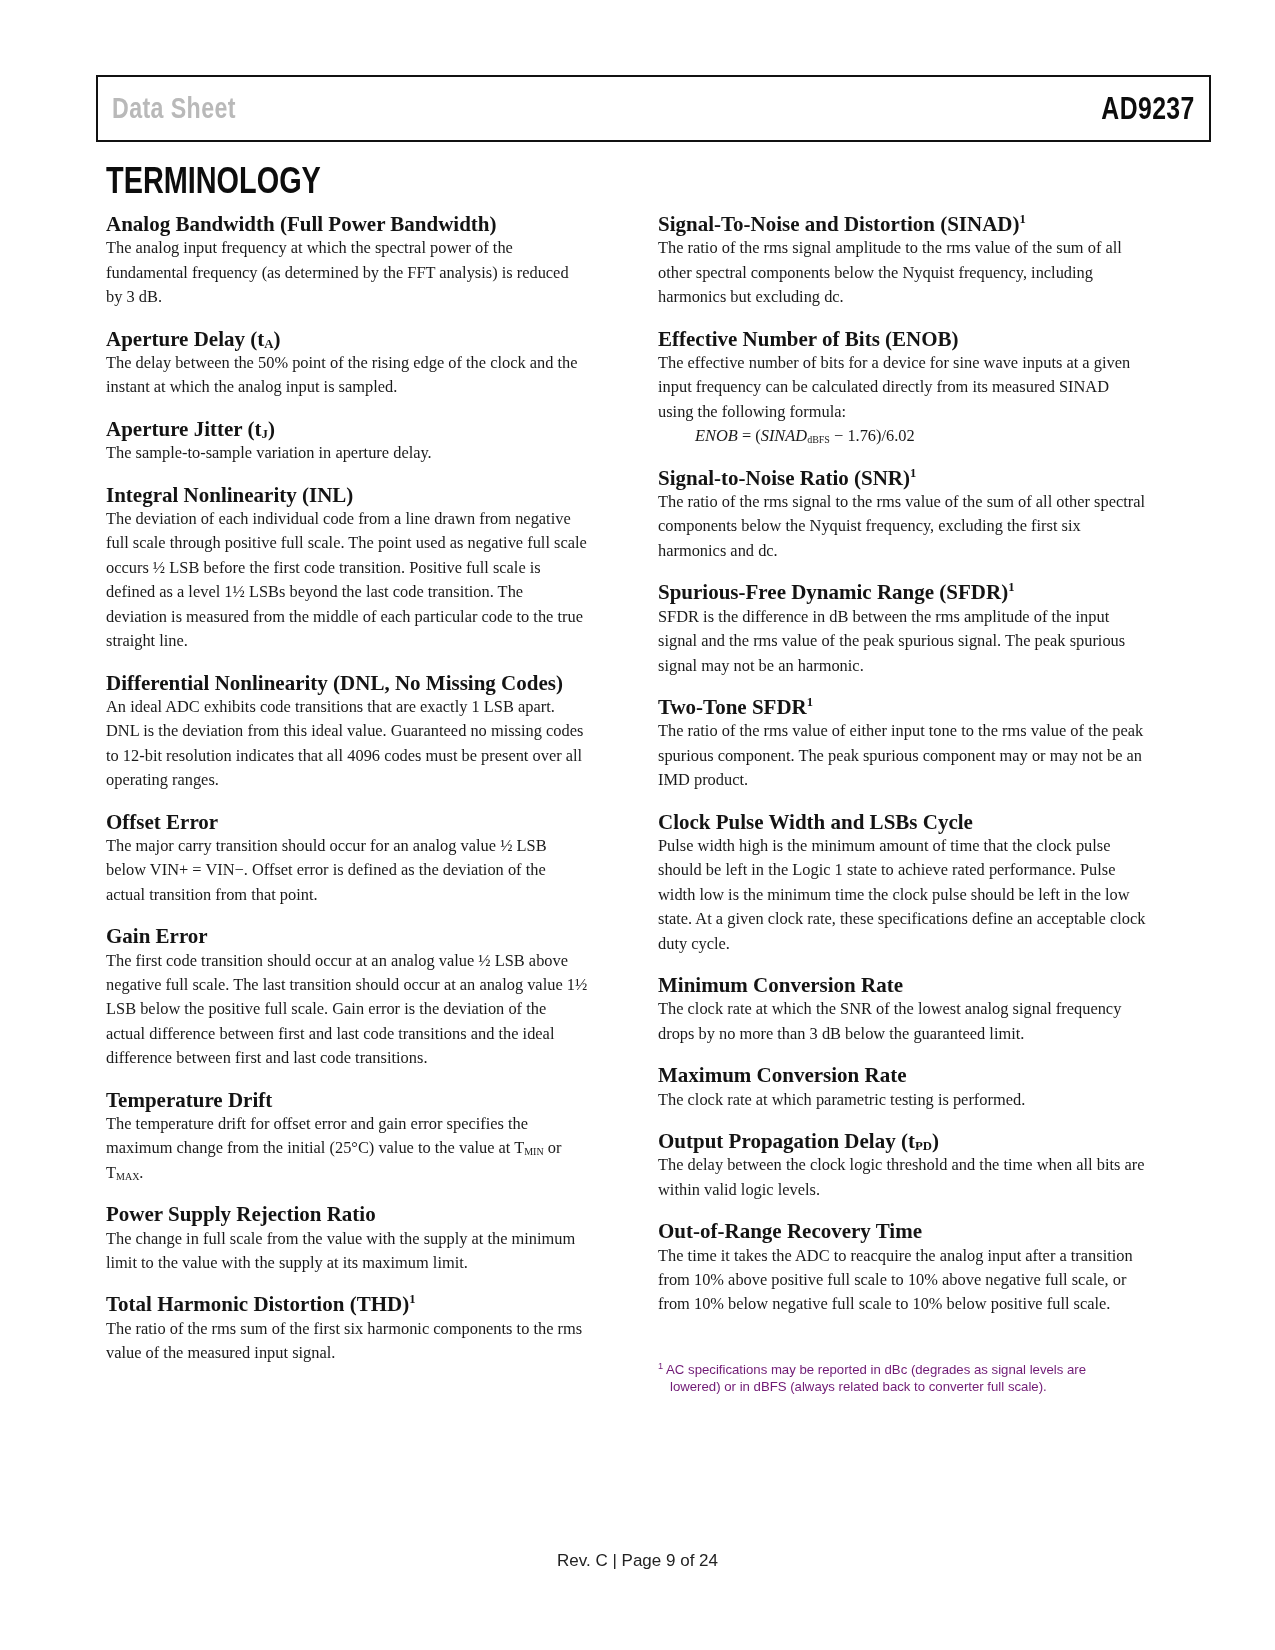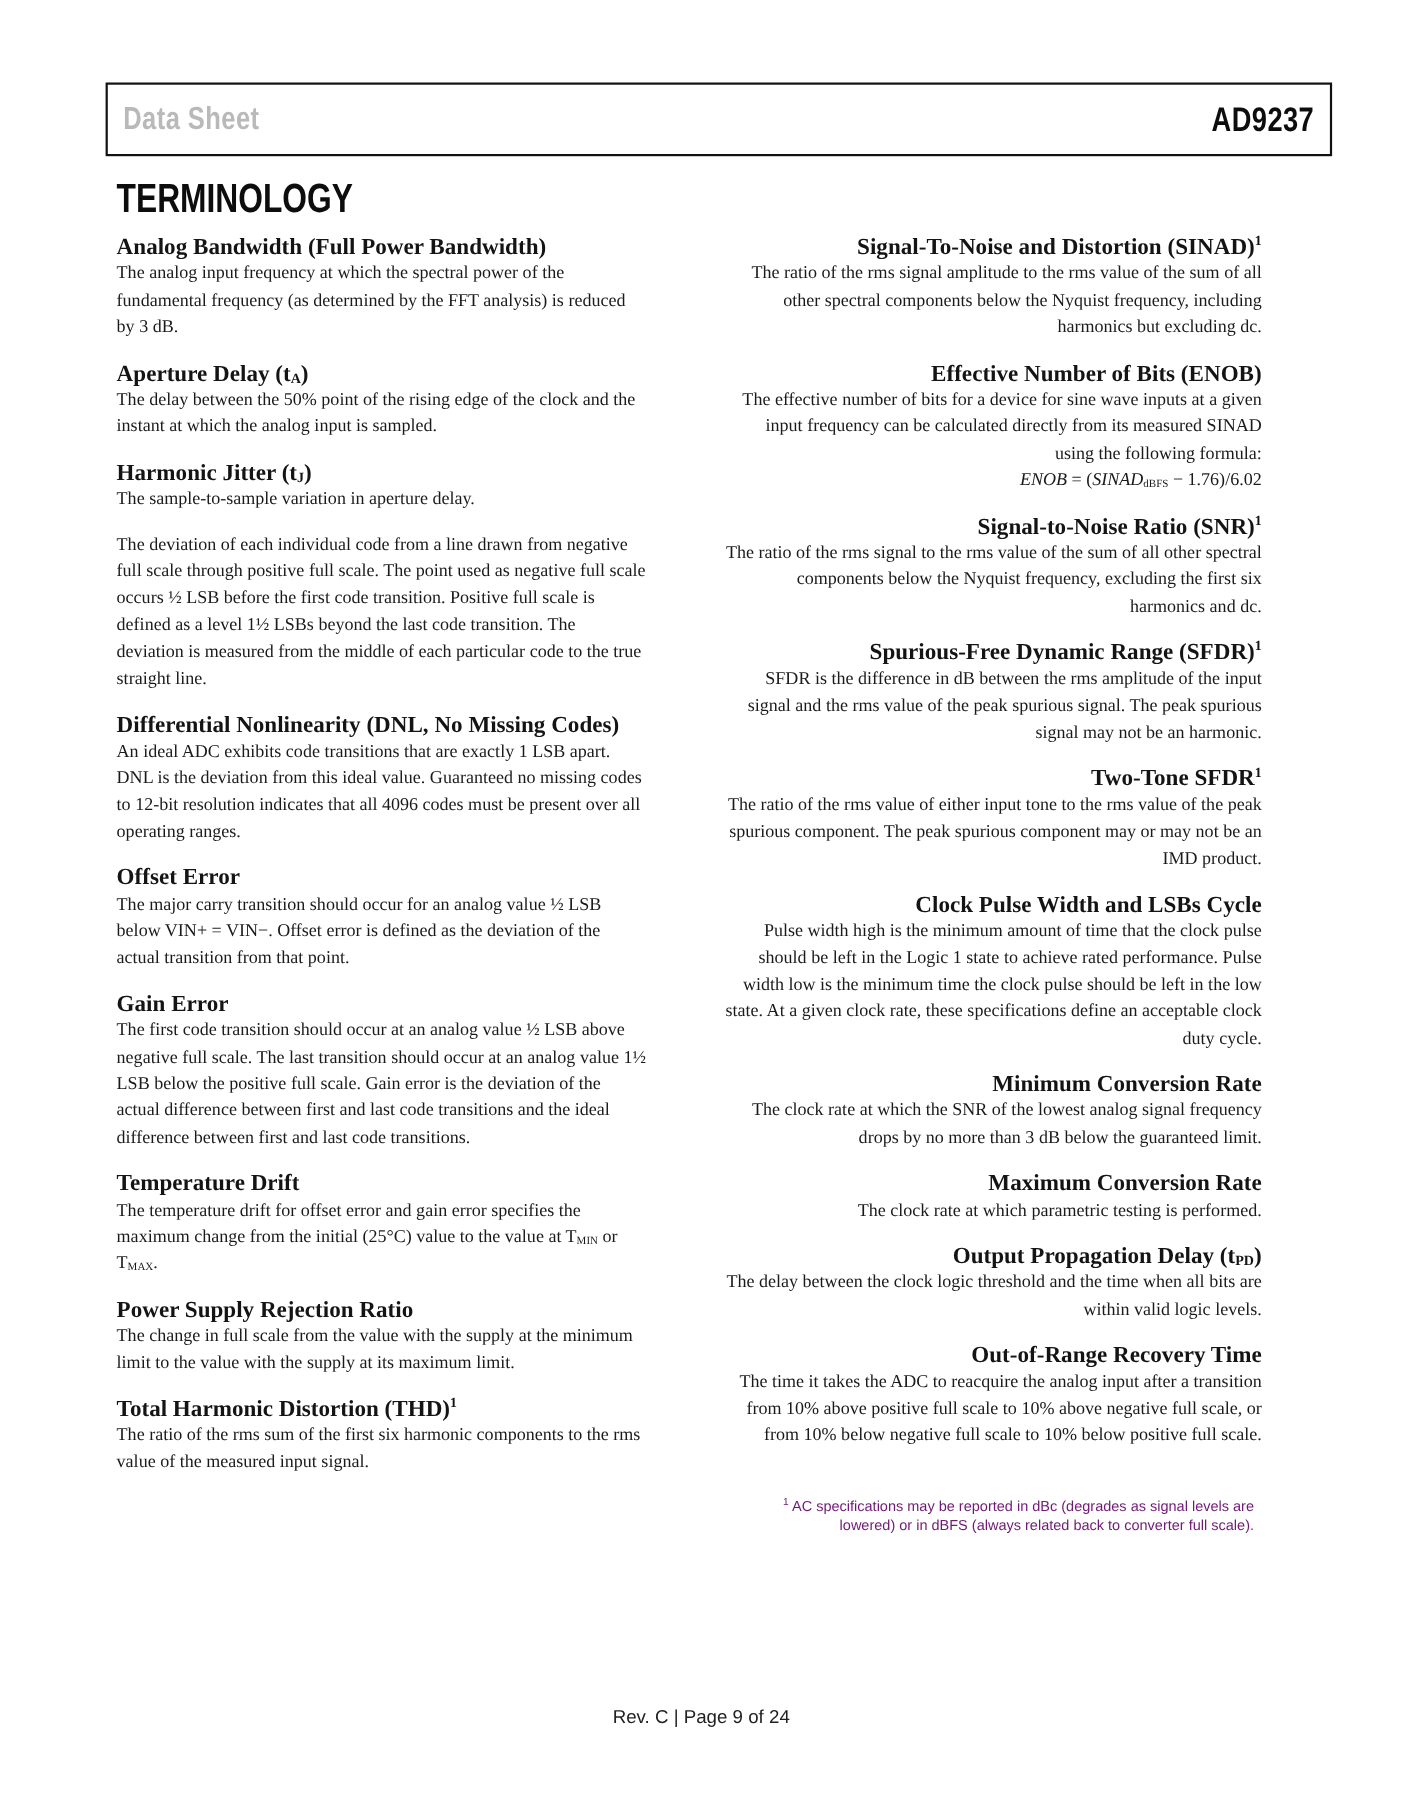--- a/index.html
+++ b/index.html
@@ -39,21 +39,21 @@
     font-weight:bold; font-size:37px; line-height:38px; color:#0d0d0d;
     transform:scaleX(0.78); transform-origin:left top;
     white-space:nowrap; letter-spacing:0px;
   }
   
   .columns{
     position:absolute; left:106px; top:212px; width:1064px;
   }
   .col{ position:absolute; top:0; }
   .col-left{ left:0; width:482px; }
-  .col-right{ left:552px; width:489px;text-align:right; }
+  .col-right{ left:552px; width:489px; }
 
   .term-section{ margin:0 0 0 0; }
   .term-section + .term-section{ margin-top:17px; }
   .term-heading{
     margin:0; font-size:21px; line-height:24.4px;
     font-weight:bold; color:#141414;
   }
   .term-body{
     margin:0; font-size:16.4px; line-height:24.4px; color:#1a1a1a;
   }
@@ -95,24 +95,25 @@
       <div>
           <section class="term-section">
             <h3 class="term-heading"><span>Analog Bandwidth (Full Power Bandwidth)</span></h3>
             <p class="term-body"><span>The analog input frequency at which the spectral power of the fundamental frequency (as determined by the FFT analysis) is reduced by 3 dB.</span></p>
           </section>
           <section class="term-section">
             <h3 class="term-heading"><span>Aperture Delay (t</span><sub>A</sub><span>)</span></h3>
             <p class="term-body"><span>The delay between the 50% point of the rising edge of the clock and the instant at which the analog input is sampled.</span></p>
           </section>
           <section class="term-section">
-            <h3 class="term-heading"><span>Harmonic Jitter (t</span><sub>J</sub><span>)</span></h3>
+            <h3 class="term-heading"><span>Aperture Jitter (t</span><sub>J</sub><span>)</span></h3>
             <p class="term-body"><span>The sample-to-sample variation in aperture delay.</span></p>
           </section>
           <section class="term-section">
+            <h3 class="term-heading"><span>Integral Nonlinearity (INL)</span></h3>
             <p class="term-body"><span>The deviation of each individual code from a line drawn from negative full scale through positive full scale. The point used as negative full scale occurs ½ LSB before the first code transition. Positive full scale is defined as a level 1½ LSBs beyond the last code transition. The deviation is measured from the middle of each particular code to the true straight line.</span></p>
           </section>
           <section class="term-section">
             <h3 class="term-heading"><span>Differential Nonlinearity (DNL, No Missing Codes)</span></h3>
             <p class="term-body"><span>An ideal ADC exhibits code transitions that are exactly 1 LSB apart. DNL is the deviation from this ideal value. Guaranteed no missing codes to 12-bit resolution indicates that all 4096 codes must be present over all operating ranges.</span></p>
           </section>
           <section class="term-section">
             <h3 class="term-heading"><span>Offset Error</span></h3>
             <p class="term-body"><span>The major carry transition should occur for an analog value ½ LSB below VIN+ = VIN−. Offset error is defined as the deviation of the actual transition from that point.</span></p>
           </section>

